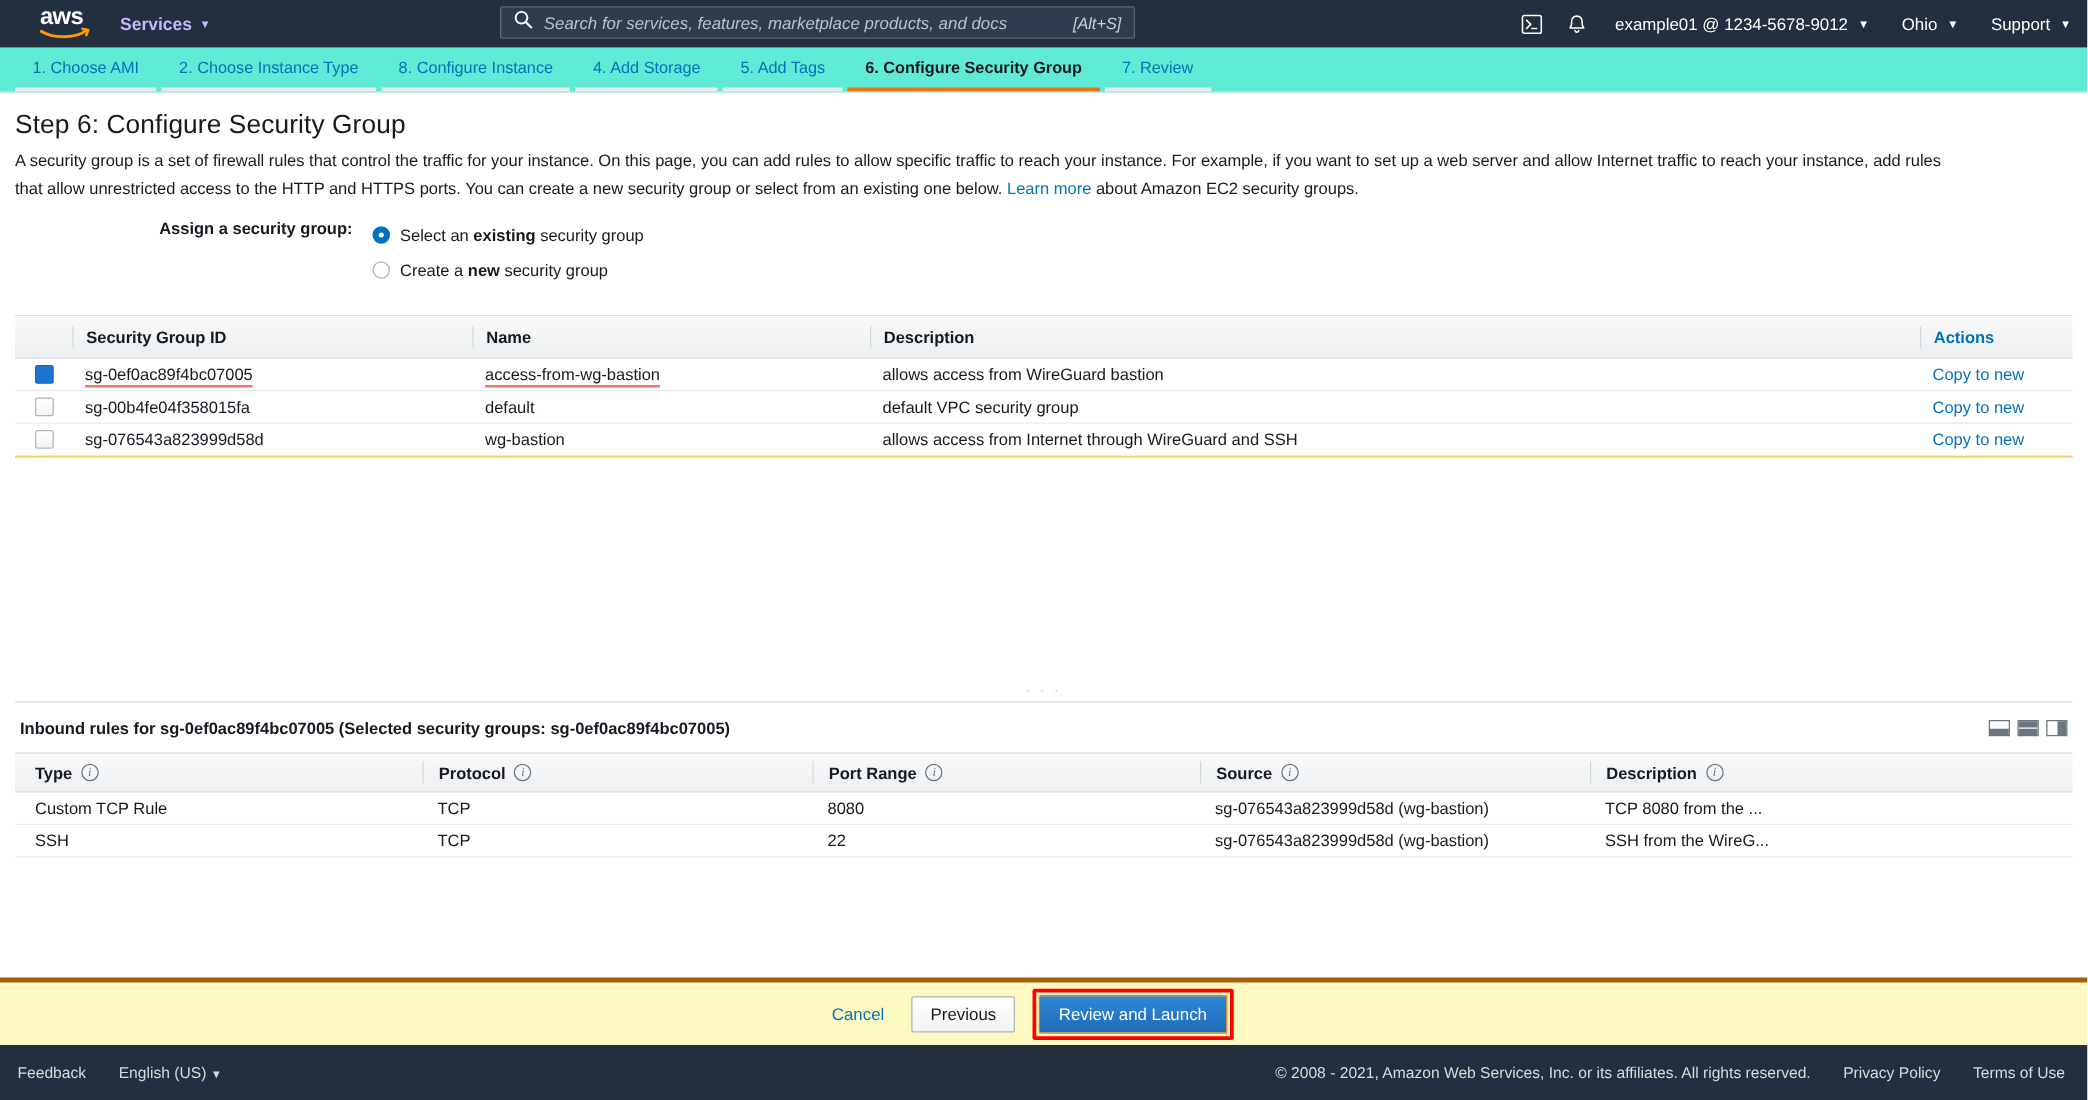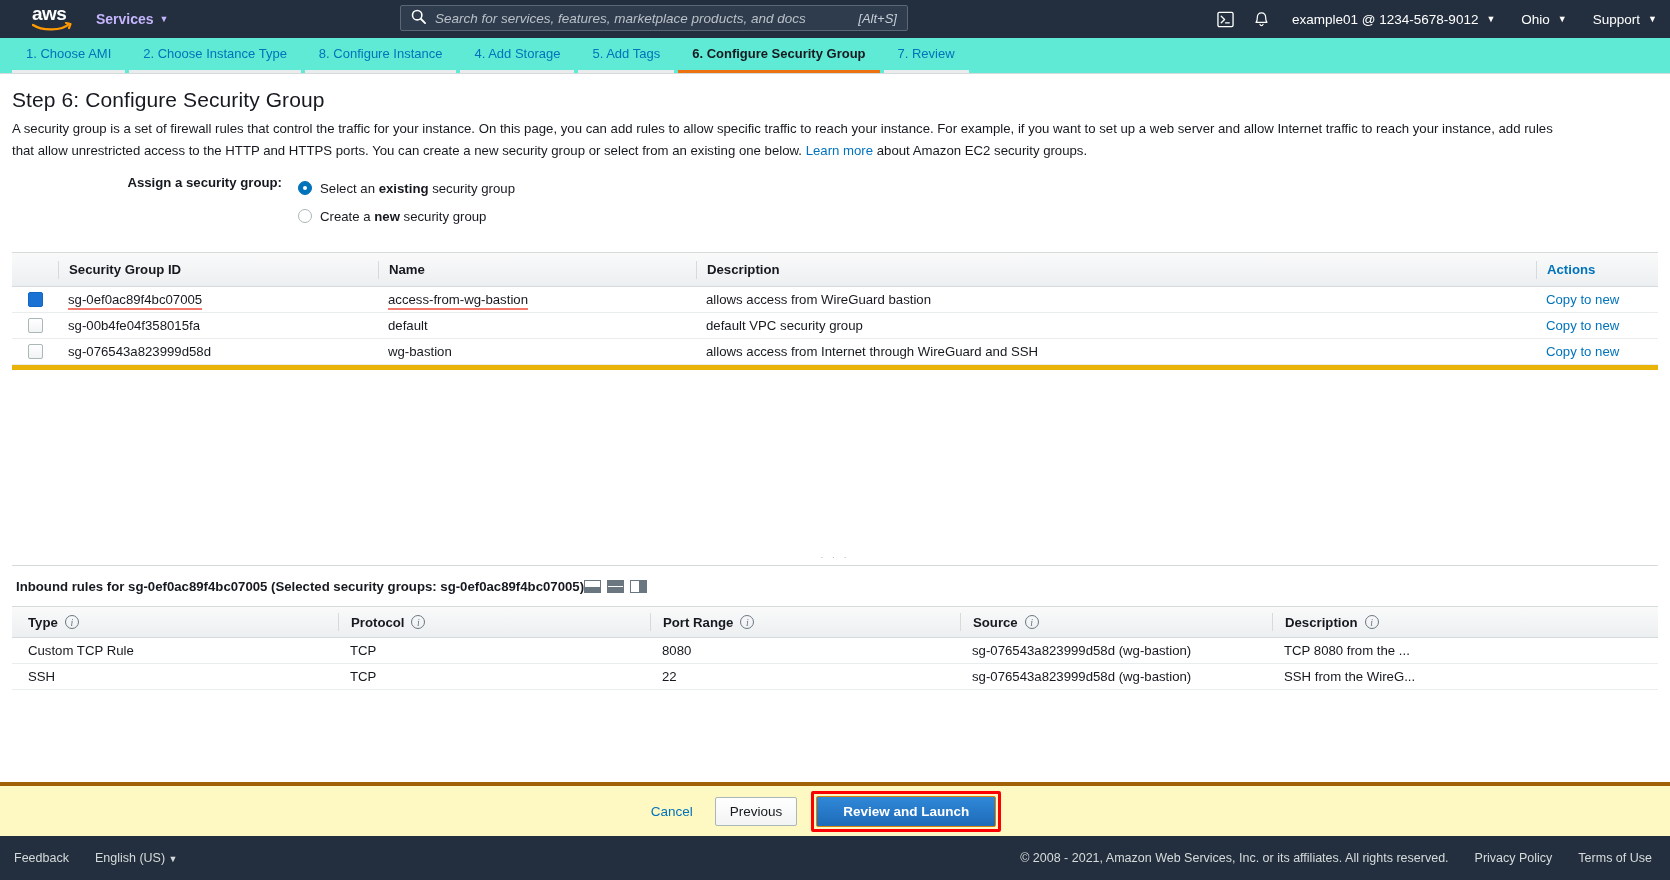--- a/index.html
+++ b/index.html
@@ -85,21 +85,21 @@
     width: 14px; height: 14px; border-radius: 50%;
     border: 1px solid #aab7b8; background: #fff; flex: none; position: relative;
   }
   .rd.on { border: 1px solid #0073bb; background: #0073bb; }
   .rd.on::after {
     content:""; position: absolute; left: 4px; top: 4px;
     width: 4px; height: 4px; border-radius: 50%; background: #fff;
   }
 
   
-  .sgtable { margin-top: 22px; border-top: 1px solid #d5dbdb; border-bottom: 5px solid #eab308; }
+  .sgtable { margin-top: 22px; border-top: 1px solid #d5dbdb; border-bottom: 1px solid #eab308; }
   .sg-head {
     display: flex; height: 34px; align-items: center;
     background: linear-gradient(#fafafa,#eceff1);
     border-bottom: 1px solid #d5dbdb;
     font-size: 13.2px; font-weight: 700; color: #16191f;
   }
   .sg-row {
     display: flex; height: 26px; align-items: center;
     font-size: 13.2px; color: #16191f; border-bottom: 1px solid #eaeded;
   }
@@ -125,21 +125,21 @@
 
   
   .splitter {
     height: 18px; display: flex; align-items: center; justify-content: center;
     letter-spacing: 3px; color: #aab7b8; font-size: 10px; cursor: row-resize;
     border-bottom: 1px solid #d5dbdb; margin-top: 178px;
   }
 
   
   .inbound-bar {
-    height: 40px; display: flex; align-items: center; 
+    height: 40px; display: flex; align-items: center; justify-content: space-between;
     padding: 0 4px 0 4px;
   }
   .inbound-title { font-size: 13.2px; font-weight: 700; color: #16191f; }
   .view-icons { display: flex; gap: 6px; align-items: center; }
   .vi { width: 17px; height: 13px; border: 1px solid #6b7780; cursor: pointer; position: relative; background:#fff; }
   .vi .half { position: absolute; background: #6b7780; }
 
   .ib-head {
     display: flex; height: 32px; align-items: center;
     background: linear-gradient(#fafafa,#eceff1);
@@ -174,23 +174,23 @@
   }
   .btn-cancel {
     color: #0073bb; font-size: 13.5px; cursor: pointer; margin-right: 22px;
   }
   .btn {
     font-size: 13.5px; padding: 6px 14px; border-radius: 2px; cursor: pointer;
     border: 1px solid #aab7b8; background: linear-gradient(#fff,#f2f3f3); color: #16191f;
     font-family: "Liberation Sans", sans-serif;
   }
   .btn-primary {
-    border: 1px solid #d9830c; color: #fff; font-weight: 700;
+    border: 1px solid #d9830c; color: #fff; font-weight: 400;
     background: linear-gradient(#2f88d8,#1e6bb8);
-    padding: 7px 26px;
+    padding: 7px 15px;
   }
   .redbox {
     border: 3px solid #ff0000; padding: 2px; margin-left: 14px; display: inline-block; border-radius: 2px;
   }
 
   
   .bottombar {
     position: absolute; left: 0; right: 0; bottom: 0; height: 44px;
     background: #232f3e; color: #d5dbdb; font-size: 12.5px;
     display: flex; align-items: center; padding: 0 18px 0 14px;

